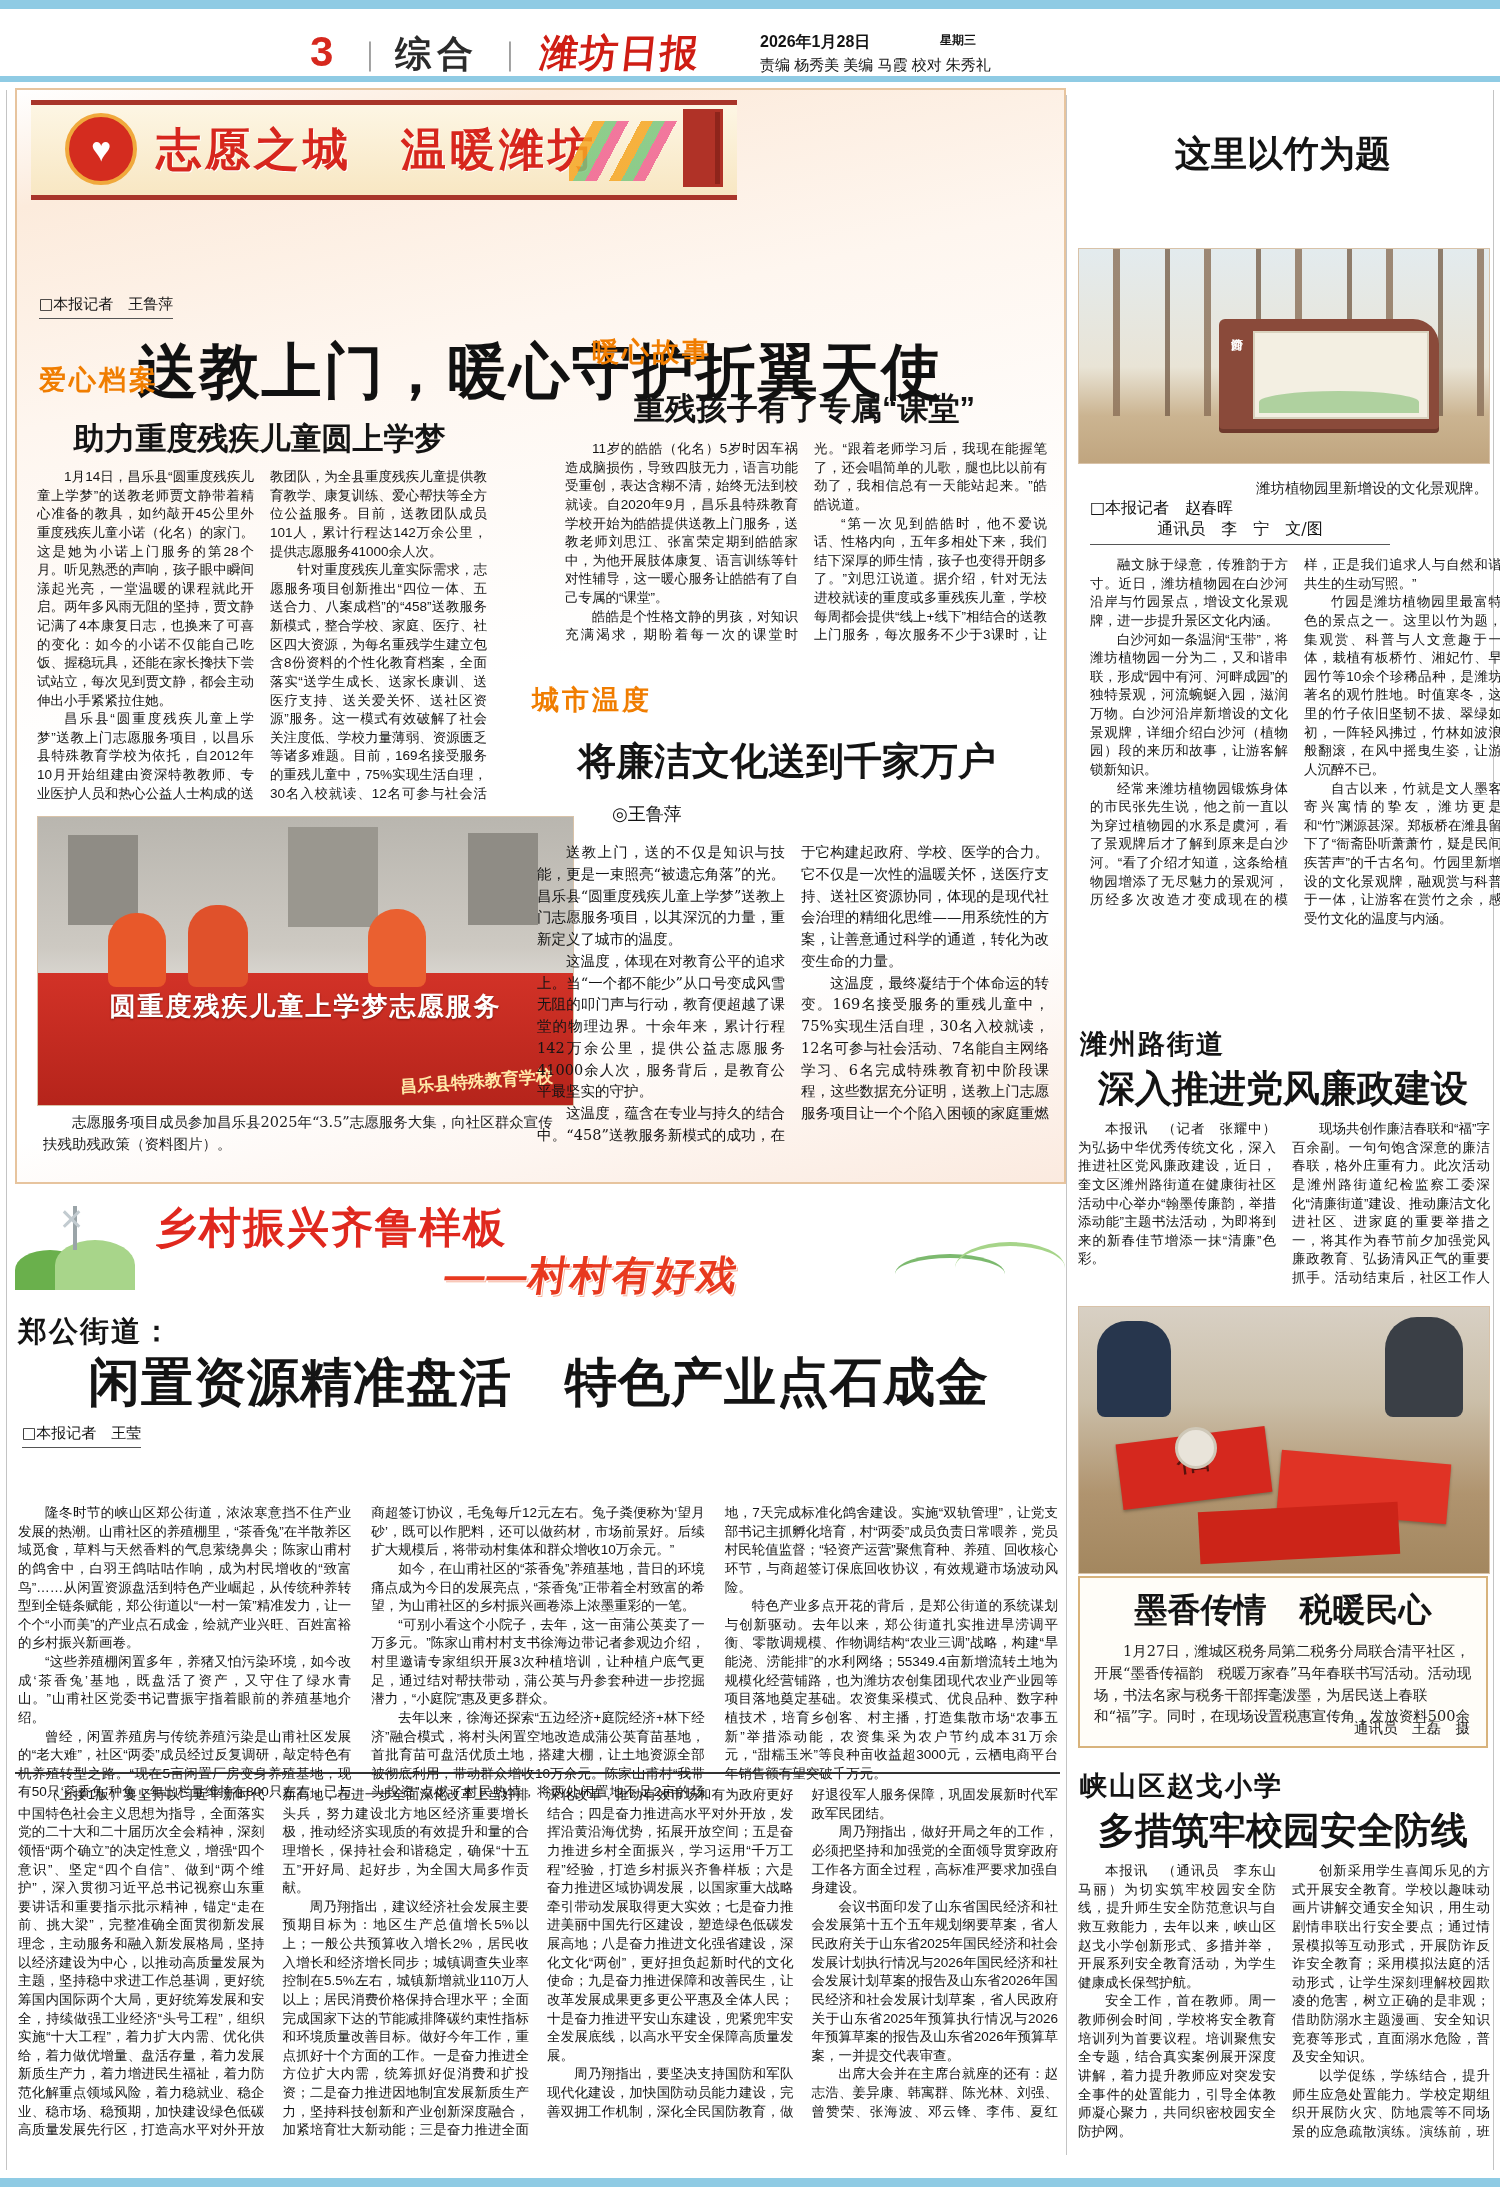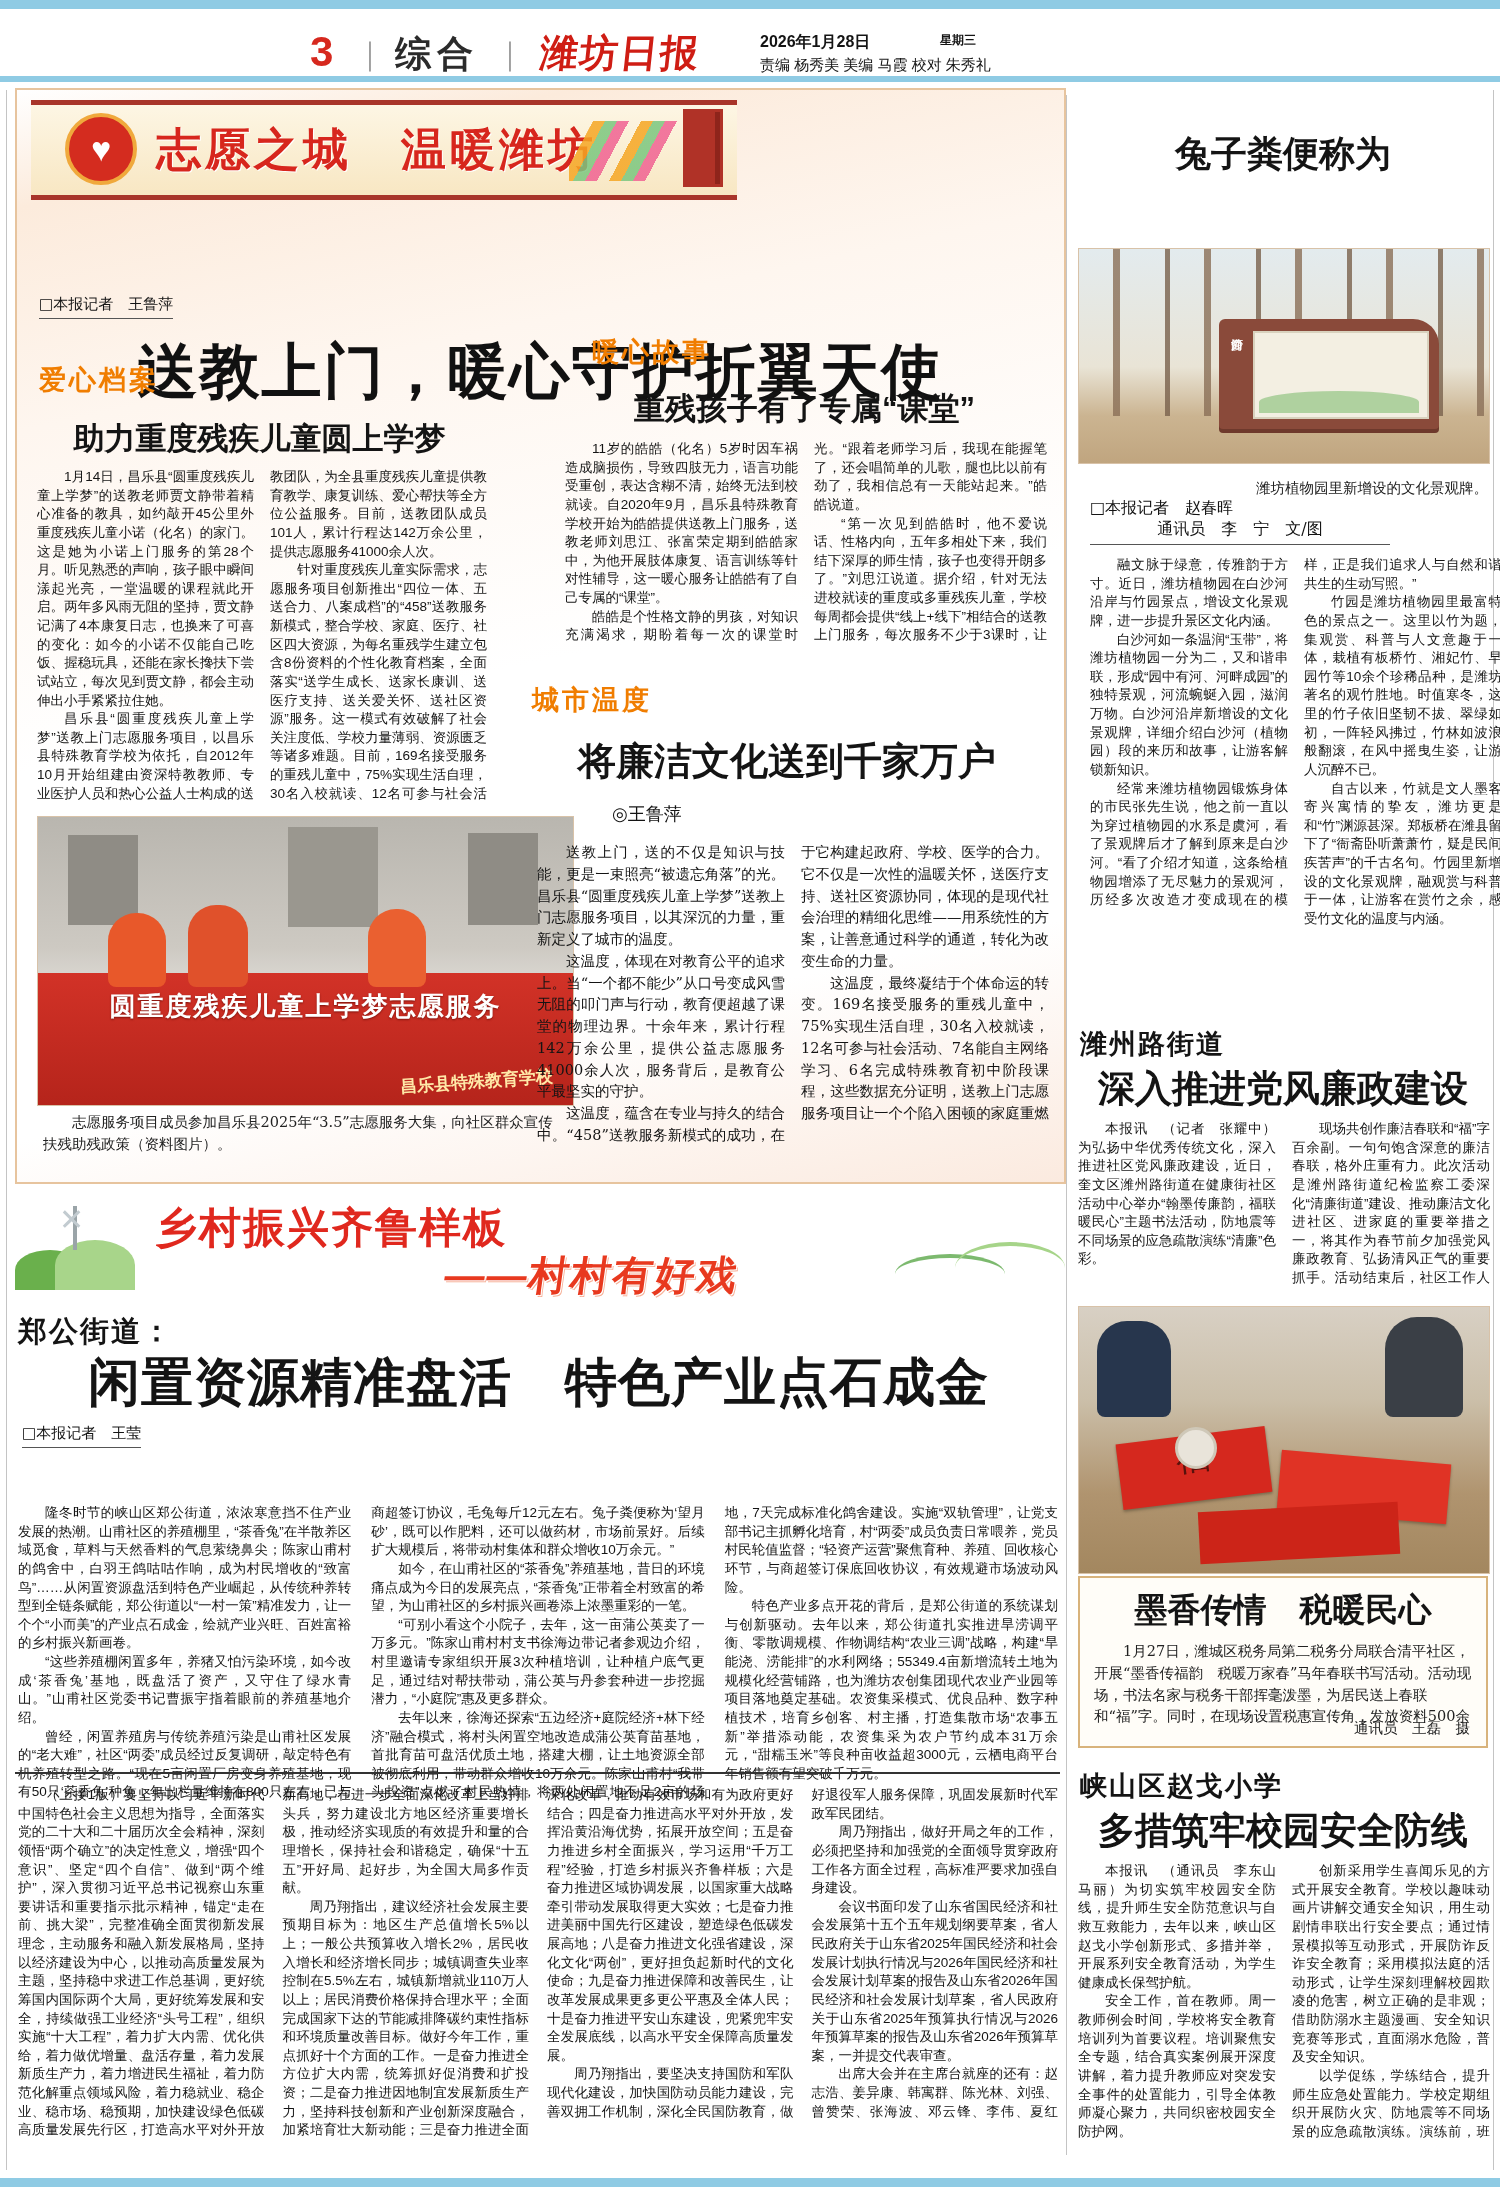--- a/index.html
+++ b/index.html
@@ -134,21 +134,21 @@
 <div class="abs ovh cols-4 body" style="left:18px;top:1786px;width:1040px;height:362px;">
     <p>（上接1版）要坚持以习近平新时代中国特色社会主义思想为指导，全面落实党的二十大和二十届历次全会精神，深刻领悟“两个确立”的决定性意义，增强“四个意识”、坚定“四个自信”、做到“两个维护”，深入贯彻习近平总书记视察山东重要讲话和重要指示批示精神，锚定“走在前、挑大梁”，完整准确全面贯彻新发展理念，主动服务和融入新发展格局，坚持以经济建设为中心，以推动高质量发展为主题，坚持稳中求进工作总基调，更好统筹国内国际两个大局，更好统筹发展和安全，持续做强工业经济“头号工程”，组织实施“十大工程”，着力扩大内需、优化供给，着力做优增量、盘活存量，着力发展新质生产力，着力增进民生福祉，着力防范化解重点领域风险，着力稳就业、稳企业、稳市场、稳预期，加快建设绿色低碳高质量发展先行区，打造高水平对外开放新高地，在进一步全面深化改革上当好排头兵，努力建设北方地区经济重要增长极，推动经济实现质的有效提升和量的合理增长，保持社会和谐稳定，确保“十五五”开好局、起好步，为全国大局多作贡献。</p>
     <p>周乃翔指出，建议经济社会发展主要预期目标为：地区生产总值增长5%以上；一般公共预算收入增长2%，居民收入增长和经济增长同步；城镇调查失业率控制在5.5%左右，城镇新增就业110万人以上；居民消费价格保持合理水平；全面完成国家下达的节能减排降碳约束性指标和环境质量改善目标。做好今年工作，重点抓好十个方面的工作。一是奋力推进全方位扩大内需，统筹抓好促消费和扩投资；二是奋力推进因地制宜发展新质生产力，坚持科技创新和产业创新深度融合，加紧培育壮大新动能；三是奋力推进全面深化改革，推动有效市场和有为政府更好结合；四是奋力推进高水平对外开放，发挥沿黄沿海优势，拓展开放空间；五是奋力推进乡村全面振兴，学习运用“千万工程”经验，打造乡村振兴齐鲁样板；六是奋力推进区域协调发展，以国家重大战略牵引带动发展取得更大实效；七是奋力推进美丽中国先行区建设，塑造绿色低碳发展高地；八是奋力推进文化强省建设，深化文化“两创”，更好担负起新时代的文化使命；九是奋力推进保障和改善民生，让改革发展成果更多更公平惠及全体人民；十是奋力推进平安山东建设，兜紧兜牢安全发展底线，以高水平安全保障高质量发展。</p>
     <p>周乃翔指出，要坚决支持国防和军队现代化建设，加快国防动员能力建设，完善双拥工作机制，深化全民国防教育，做好退役军人服务保障，巩固发展新时代军政军民团结。</p>
     <p>周乃翔指出，做好开局之年的工作，必须把坚持和加强党的全面领导贯穿政府工作各方面全过程，高标准严要求加强自身建设。</p>
     <p>会议书面印发了山东省国民经济和社会发展第十五个五年规划纲要草案，省人民政府关于山东省2025年国民经济和社会发展计划执行情况与2026年国民经济和社会发展计划草案的报告及山东省2026年国民经济和社会发展计划草案，省人民政府关于山东省2025年预算执行情况与2026年预算草案的报告及山东省2026年预算草案，一并提交代表审查。</p>
     <p>出席大会并在主席台就座的还有：赵志浩、姜异康、韩寓群、陈光林、刘强、曾赞荣、张海波、邓云锋、李伟、夏红民、林峰海、陈平、王桂英、晁明、孙立民、凌文等。</p>
   </div>
 
 <div class="abs center shead" style="left:1075px;top:126px;width:416px;font-size:36px;line-height:1.55;">
-  <div>兔子粪便称为</div>
+  <div>这里以竹为题</div>
 </div>
 <div class="abs photo" style="left:1078px;top:248px;width:410px;height:214px;background:linear-gradient(#e3ebee 0%,#e9e4d6 55%,#cbb491 78%,#c0a57f 100%);overflow:hidden;">
   <div class="abs" style="left:0;top:0;width:100%;height:78%;background:repeating-linear-gradient(90deg,transparent 0 34px,#8a6f57 34px 41px,transparent 41px 86px,#79614c 86px 91px);opacity:.8;"></div>
   <div class="abs" style="left:140px;top:70px;width:220px;height:110px;background:#8a4a3a;border-radius:6px 26px 4px 4px;box-shadow:0 4px 0 #6e392c;">
     <div class="abs" style="left:34px;top:12px;width:172px;height:84px;background:#f3efe2;border:2px solid #d8d2be;">
       <div class="abs" style="left:4px;bottom:4px;width:160px;height:22px;border-radius:50% 50% 0 0;background:#9ec98f;opacity:.8;"></div>
     </div>
     <div class="abs" style="left:8px;top:10px;width:16px;color:#fff;font-size:12px;line-height:1.15;writing-mode:vertical-rl;">白沙河简介</div>
   </div>
 </div>
@@ -161,21 +161,21 @@
     <p>融文脉于绿意，传雅韵于方寸。近日，潍坊植物园在白沙河沿岸与竹园景点，增设文化景观牌，进一步提升景区文化内涵。</p>
     <p>白沙河如一条温润“玉带”，将潍坊植物园一分为二，又和谐串联，形成“园中有河、河畔成园”的独特景观，河流蜿蜒入园，滋润万物。白沙河沿岸新增设的文化景观牌，详细介绍白沙河（植物园）段的来历和故事，让游客解锁新知识。</p>
     <p>经常来潍坊植物园锻炼身体的市民张先生说，他之前一直以为穿过植物园的水系是虞河，看了景观牌后才了解到原来是白沙河。“看了介绍才知道，这条给植物园增添了无尽魅力的景观河，历经多次改造才变成现在的模样，正是我们追求人与自然和谐共生的生动写照。”</p>
     <p>竹园是潍坊植物园里最富特色的景点之一。这里以竹为题，集观赏、科普与人文意趣于一体，栽植有板桥竹、湘妃竹、早园竹等10余个珍稀品种，是潍坊著名的观竹胜地。时值寒冬，这里的竹子依旧坚韧不拔、翠绿如初，一阵轻风拂过，竹林如波浪般翻滚，在风中摇曳生姿，让游人沉醉不已。</p>
     <p>自古以来，竹就是文人墨客寄兴寓情的挚友，潍坊更是和“竹”渊源甚深。郑板桥在潍县留下了“衙斋卧听萧萧竹，疑是民间疾苦声”的千古名句。竹园里新增设的文化景观牌，融观赏与科普于一体，让游客在赏竹之余，感受竹文化的温度与内涵。</p>
   </div>
 
 <div class="abs kicker" style="left:1080px;top:1026px;font-size:27px;">潍州路街道</div>
 <div class="abs center shead" style="left:1075px;top:1064px;width:416px;font-size:37px;">深入推进党风廉政建设</div>
 <div class="abs ovh cols-2 body" style="left:1078px;top:1120px;width:412px;height:182px;">
-    <p>本报讯　（记者　张耀中）为弘扬中华优秀传统文化，深入推进社区党风廉政建设，近日，奎文区潍州路街道在健康街社区活动中心举办“翰墨传廉韵，福联暖民心”主题书法活动，防地震等不同场景的应急疏散演练“清廉”色彩。</p>
+    <p>本报讯　（记者　张耀中）为弘扬中华优秀传统文化，深入推进社区党风廉政建设，近日，奎文区潍州路街道在健康街社区活动中心举办“翰墨传廉韵，举措添动能”主题书法活动，为即将到来的新春佳节增添一抹“清廉”色彩。</p>
     <p>现场共创作廉洁春联和“福”字百余副。一句句饱含深意的廉洁春联，格外庄重有力。此次活动是潍州路街道纪检监察工委深化“清廉街道”建设、推动廉洁文化进社区、进家庭的重要举措之一，将其作为春节前夕加强党风廉政教育、弘扬清风正气的重要抓手。活动结束后，社区工作人员将“福”字和春联送给党员群众及工作人员，将廉洁文化送到千家万户，让清风正气充盈辖区。</p>
   </div>
 
 <div class="abs photo" style="left:1078px;top:1306px;width:410px;height:266px;background:linear-gradient(#d8d0c4 0%,#cbbfa9 35%,#b0946f 70%,#a3875f 100%);overflow:hidden;">
   <div class="abs" style="left:18px;top:14px;width:74px;height:96px;border-radius:30px 30px 8px 8px;background:#27364d;"></div>
   <div class="abs" style="right:26px;top:10px;width:78px;height:100px;border-radius:32px 32px 8px 8px;background:#3a3f46;"></div>
   <div class="abs" style="left:40px;top:128px;width:150px;height:66px;background:#d5281e;transform:rotate(-7deg);box-shadow:0 2px 3px #7c6a4e;color:#59120c;font-size:34px;text-align:center;">福</div>
   <div class="abs" style="left:200px;top:150px;width:170px;height:60px;background:#e03325;transform:rotate(5deg);box-shadow:0 2px 3px #7c6a4e;"></div>
   <div class="abs" style="left:120px;top:200px;width:200px;height:52px;background:#cc2418;transform:rotate(-3deg);"></div>
   <div class="abs" style="left:96px;top:120px;width:36px;height:36px;border-radius:50%;background:#e9e4da;border:3px solid #cfc8b8;"></div>

